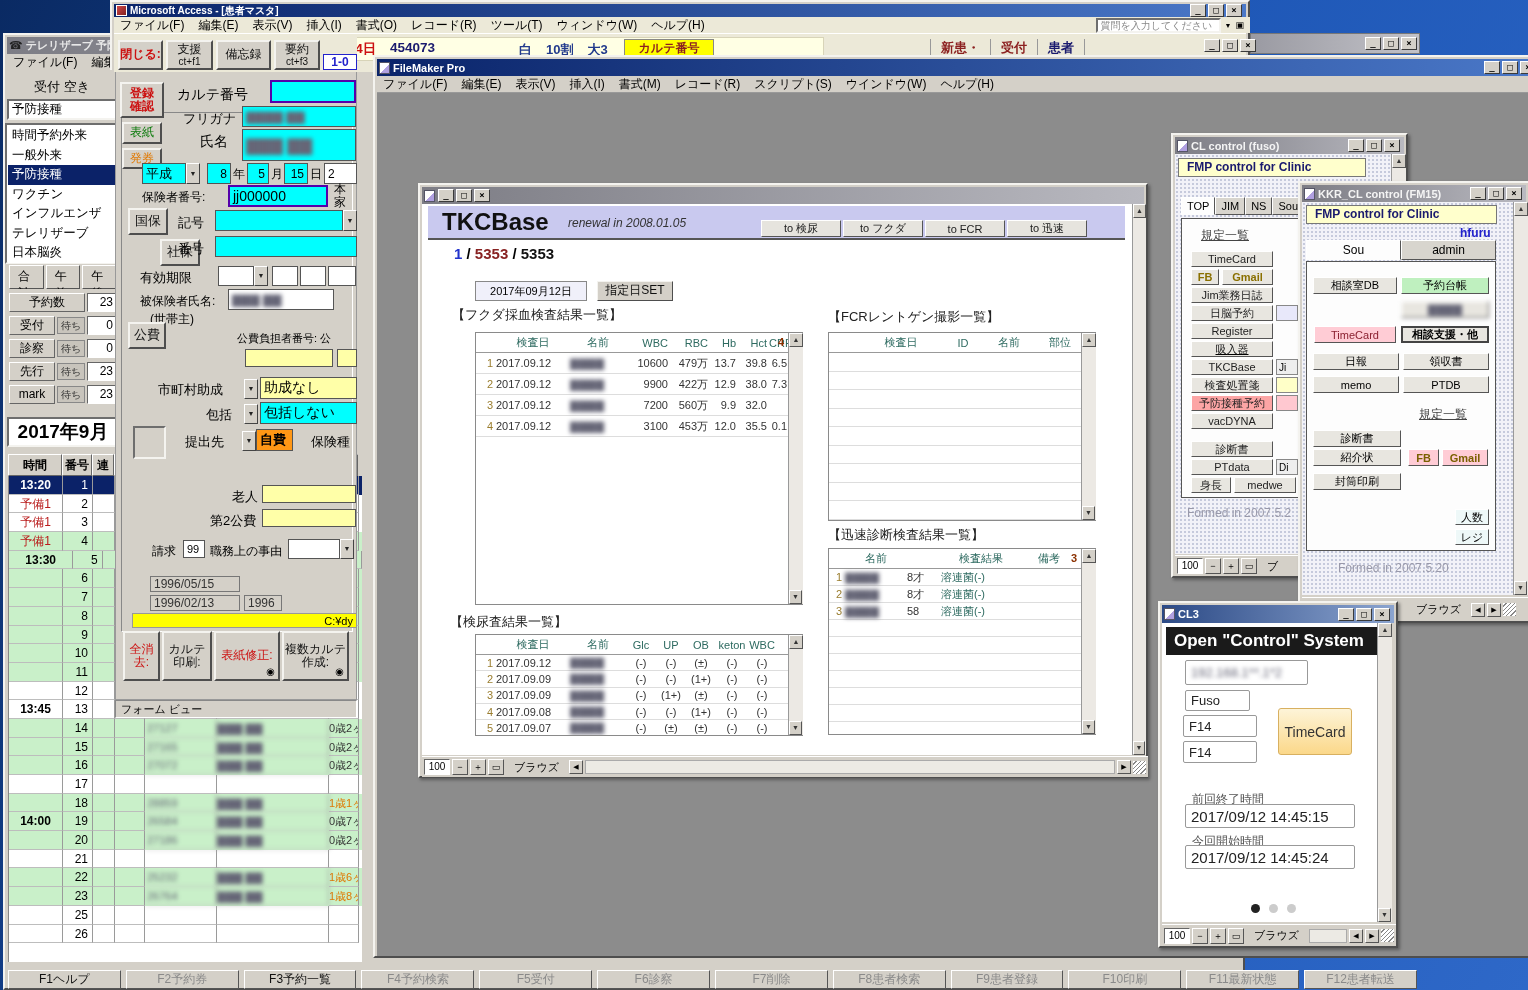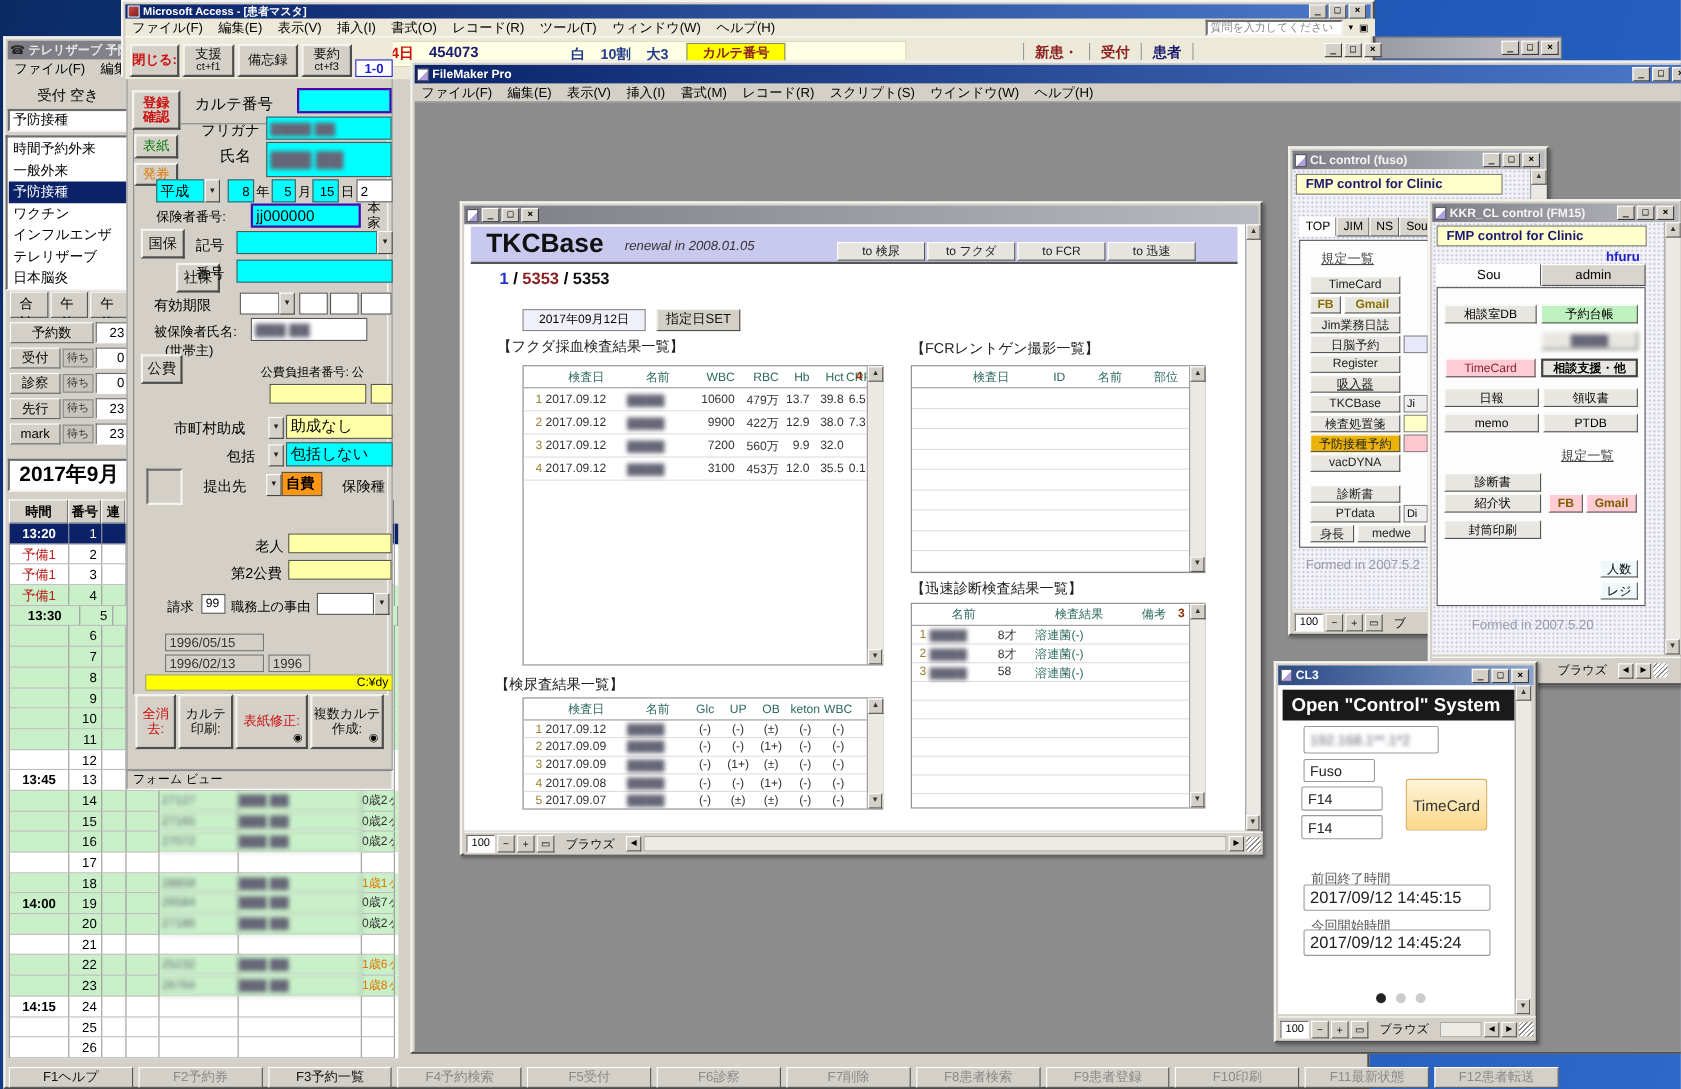--- a/index.html
+++ b/index.html
@@ -357,29 +357,20 @@
       <div class="srow sgreen">
         <div class="scell c0" style="width: 54px;"></div>
         <div class="scell c1" style="width: 30px;">23</div>
         <div class="scell c2" style="width: 22px;"></div>
         <div class="scell c3" style="width: 30px;"></div>
         <div class="scell c4 blurred" style="width: 72px;">26764</div>
         <div class="scell c5 blurred" style="width: 112px;">▇▇▇ ▇▇</div>
         <div class="scell c6 agehl" style="width: 30px;">1歳8ヶ</div>
       </div>
       <div class="srow swhite">
-        <div class="scell c0" style="width: 54px;">14:15</div>
-        <div class="scell c1" style="width: 30px;">24</div>
-        <div class="scell c2" style="width: 22px;"></div>
-        <div class="scell c3" style="width: 30px;"></div>
-        <div class="scell c4" style="width: 72px;"></div>
-        <div class="scell c5" style="width: 112px;"></div>
-        <div class="scell c6" style="width: 30px;"></div>
-      </div>
-      <div class="srow swhite">
         <div class="scell c0" style="width: 54px;"></div>
         <div class="scell c1" style="width: 30px;">25</div>
         <div class="scell c2" style="width: 22px;"></div>
         <div class="scell c3" style="width: 30px;"></div>
         <div class="scell c4" style="width: 72px;"></div>
         <div class="scell c5" style="width: 112px;"></div>
         <div class="scell c6" style="width: 30px;"></div>
       </div>
       <div class="srow swhite">
         <div class="scell c0" style="width: 54px;"></div>
@@ -926,21 +917,21 @@
           </div>
           <div class="clrow" style="top: 108px;">
             <div class="clbtn">TKCBase</div>
             <div class="clstub">Ji</div>
           </div>
           <div class="clrow" style="top: 126px;">
             <div class="clbtn">検査処置箋</div>
             <div class="clstub" style="background: rgb(255, 255, 200);"></div>
           </div>
           <div class="clrow" style="top: 144px;">
-            <div class="clbtn" style="background: #eab308;">予防接種予約</div>
+            <div class="clbtn" style="background: #fca5a5;">予防接種予約</div>
             <div class="clstub" style="background: rgb(255, 200, 208);"></div>
           </div>
           <div class="clrow" style="top: 162px;">
             <div class="clbtn">vacDYNA</div>
           </div>
           <div class="clrow" style="top: 190px;">
             <div class="clbtn">診断書</div>
           </div>
           <div class="clrow" style="top: 208px;">
             <div class="clbtn">PTdata</div>

